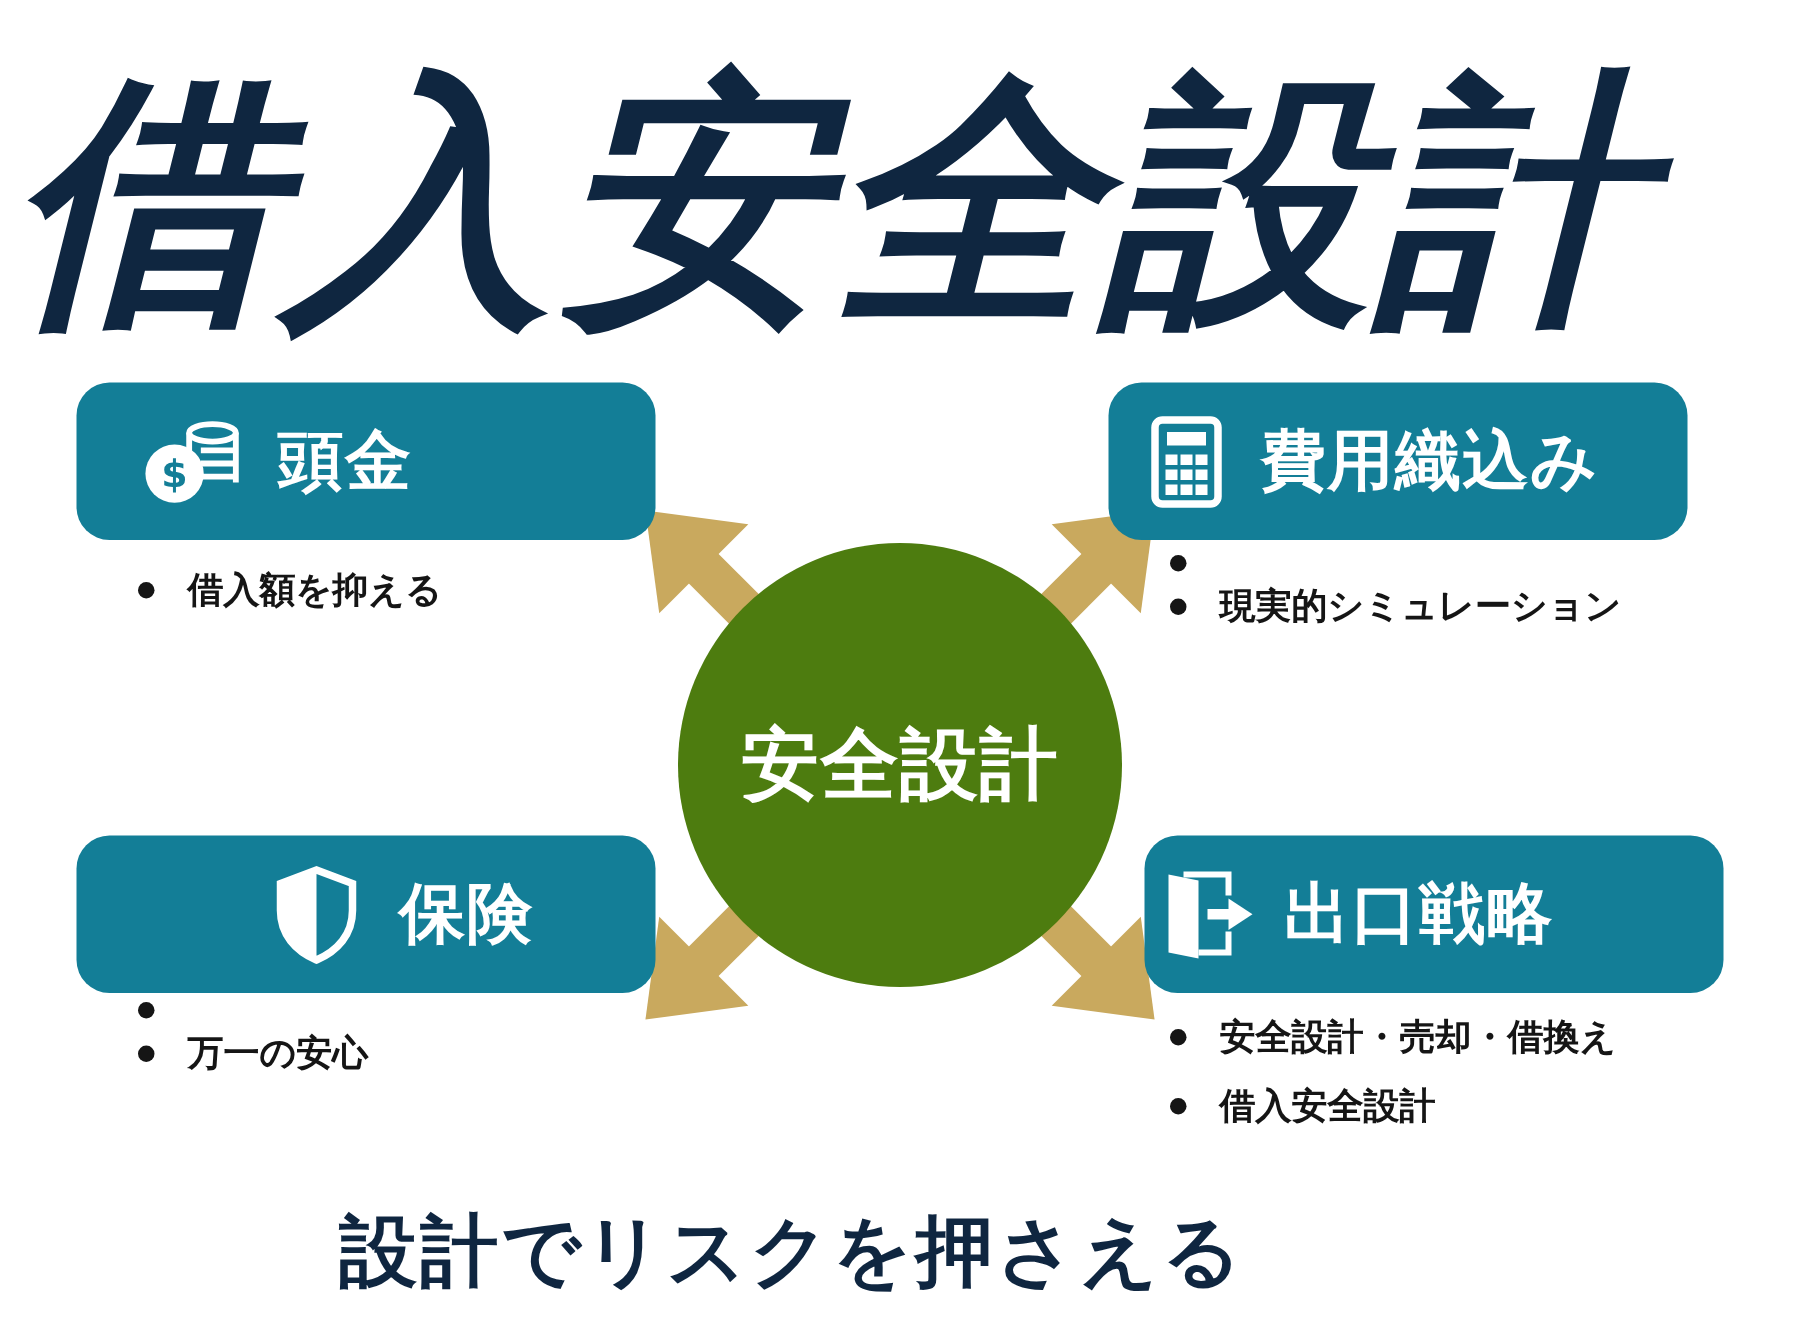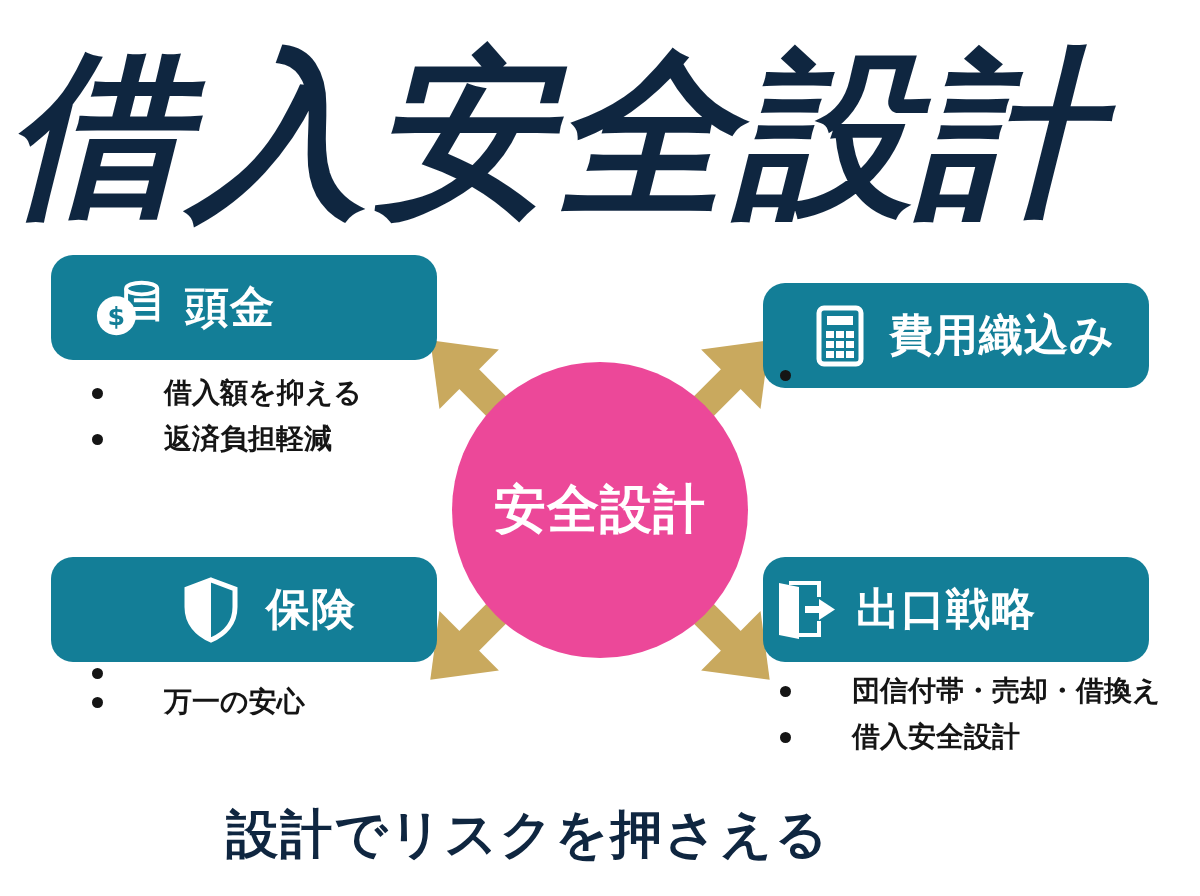--- a/index.html
+++ b/index.html
@@ -7,33 +7,33 @@
     width:1200px; height:896px; background:#ffffff; position:relative; overflow:hidden;
     font-family: "DejaVu Sans", "Liberation Sans", sans-serif;
   }
   .title {
     position:absolute; left:0; top:40px; width:1108px; text-align:center;
     font-size:178px; font-weight:bold; color:#0f2640; letter-spacing:4px; line-height:190px;font-style:italic;
   }
   .arrows { position:absolute; left:0; top:0; width:1200px; height:896px; }
   .hub {
     position:absolute; left:452px; top:362px; width:296px; height:296px; border-radius:50%;
-    background:#ec4899; display:flex; align-items:center; justify-content:center;
+    background:#4d7c0f; display:flex; align-items:center; justify-content:center;
   }
   .hub span { color:#ffffff; font-weight:bold; font-size:52px; letter-spacing:1px; }
   .card {
     position:absolute; width:386px; height:105px; border-radius:22px; background:#137e97;
     display:flex; align-items:center; box-sizing:border-box; padding-left:44px;
   }
   .card .icon { width:70px; height:70px; display:flex; align-items:center; justify-content:center; }
   .card .label { color:#ffffff; font-weight:bold; font-size:44px; margin-left:20px; letter-spacing:1px; }
   .card.right .label { margin-left:14px; }
   .list { position:absolute; margin:0; padding:0; list-style:none; }
   .list li {
-    font-weight:bold; font-size:28px; color:#151515; line-height:46px; display:flex; align-items:center;gap:39px;
+    font-weight:bold; font-size:24px; color:#151515; line-height:46px; display:flex; align-items:center;
   }
   .list li .dot { width:11px; height:11px; border-radius:50%; background:#151515; margin-right:22px; flex:none; }
   .footer {
     position:absolute; left:0; top:800px; width:1056px; text-align:center;
     font-weight:bold; font-size:52px; color:#0f2640; letter-spacing:2px;
   }
 </style>
 </head>
 <body>
 
@@ -78,27 +78,23 @@
       <text x="22" y="47" text-anchor="middle" font-size="26" font-weight="bold" fill="#137e97" font-family="DejaVu Sans, sans-serif">$</text>
     </svg>
   </span>
   <span class="label">頭金</span>
 </div>
 <ul class="list" style="left:92px; top:370px;">
   <li>
       <span class="dot"></span>
       <span>借入額を抑える</span>
     </li>
-  <li>
-      <span class="dot"></span>
-      <span>返済負担軽減</span>
-    </li>
 </ul>
 
-<div class="card right" style="left:763px; top:255px; padding-left:42px;margin-top:28px;">
+<div class="card right" style="left:739px; top:255px; padding-left:17px;">
   <span class="icon">
     <svg width="48" height="62" viewBox="0 0 48 62">
       <rect x="3" y="3" width="42" height="56" rx="5" fill="none" stroke="#fff" stroke-width="5"></rect>
       <rect x="11" y="11" width="26" height="9" fill="#fff"></rect>
       <g fill="#fff">
         <rect x="10" y="26" width="8" height="7"></rect>
           <rect x="20" y="26" width="8" height="7"></rect>
           <rect x="30" y="26" width="8" height="7"></rect>
         <rect x="10" y="36" width="8" height="7"></rect>
           <rect x="20" y="36" width="8" height="7"></rect>
@@ -107,20 +103,24 @@
           <rect x="20" y="46" width="8" height="7"></rect>
           <rect x="30" y="46" width="8" height="7"></rect>
       </g>
     </svg>
   </span>
   <span class="label">費用織込み</span>
 </div>
 <ul class="list" style="left:780px; top:370px;">
   <li>
       <span class="dot"></span>
+    </li>
+  <li>
+      <span class="dot"></span>
+      <span>現実的シミュレーション</span>
     </li>
 </ul>
 
 <div class="card" style="left:51px; top:557px;justify-content:center;">
   <span class="icon">
     <svg width="56" height="66" viewBox="0 0 56 66">
       <path d="M28 3 L52 12 V30 C52 46 42 57 28 63 C14 57 4 46 4 30 V12 Z" fill="none" stroke="#fff" stroke-width="5"></path>
       <path d="M28 3 L4 12 V30 C4 46 14 57 28 63 Z" fill="#fff"></path>
     </svg>
   </span>
@@ -143,21 +143,21 @@
       <path d="M14 6 H44 V20 M44 44 V58 H24" fill="none" stroke="#fff" stroke-width="4"></path>
       <rect x="30" y="29" width="16" height="7" fill="#fff"></rect>
       <polygon points="44,22 60,32.5 44,43" fill="#fff"></polygon>
     </svg>
   </span>
   <span class="label">出口戦略</span>
 </div>
 <ul class="list" style="left:780px; top:668px;">
   <li>
       <span class="dot"></span>
-      <span>団信付帯・売却・借換え</span>
+      <span>安全設計・売却・借換え</span>
     </li>
   <li>
       <span class="dot"></span>
       <span>借入安全設計</span>
     </li>
 </ul>
 
 <div class="footer">設計でリスクを押さえる</div>
 
 </body></html>

